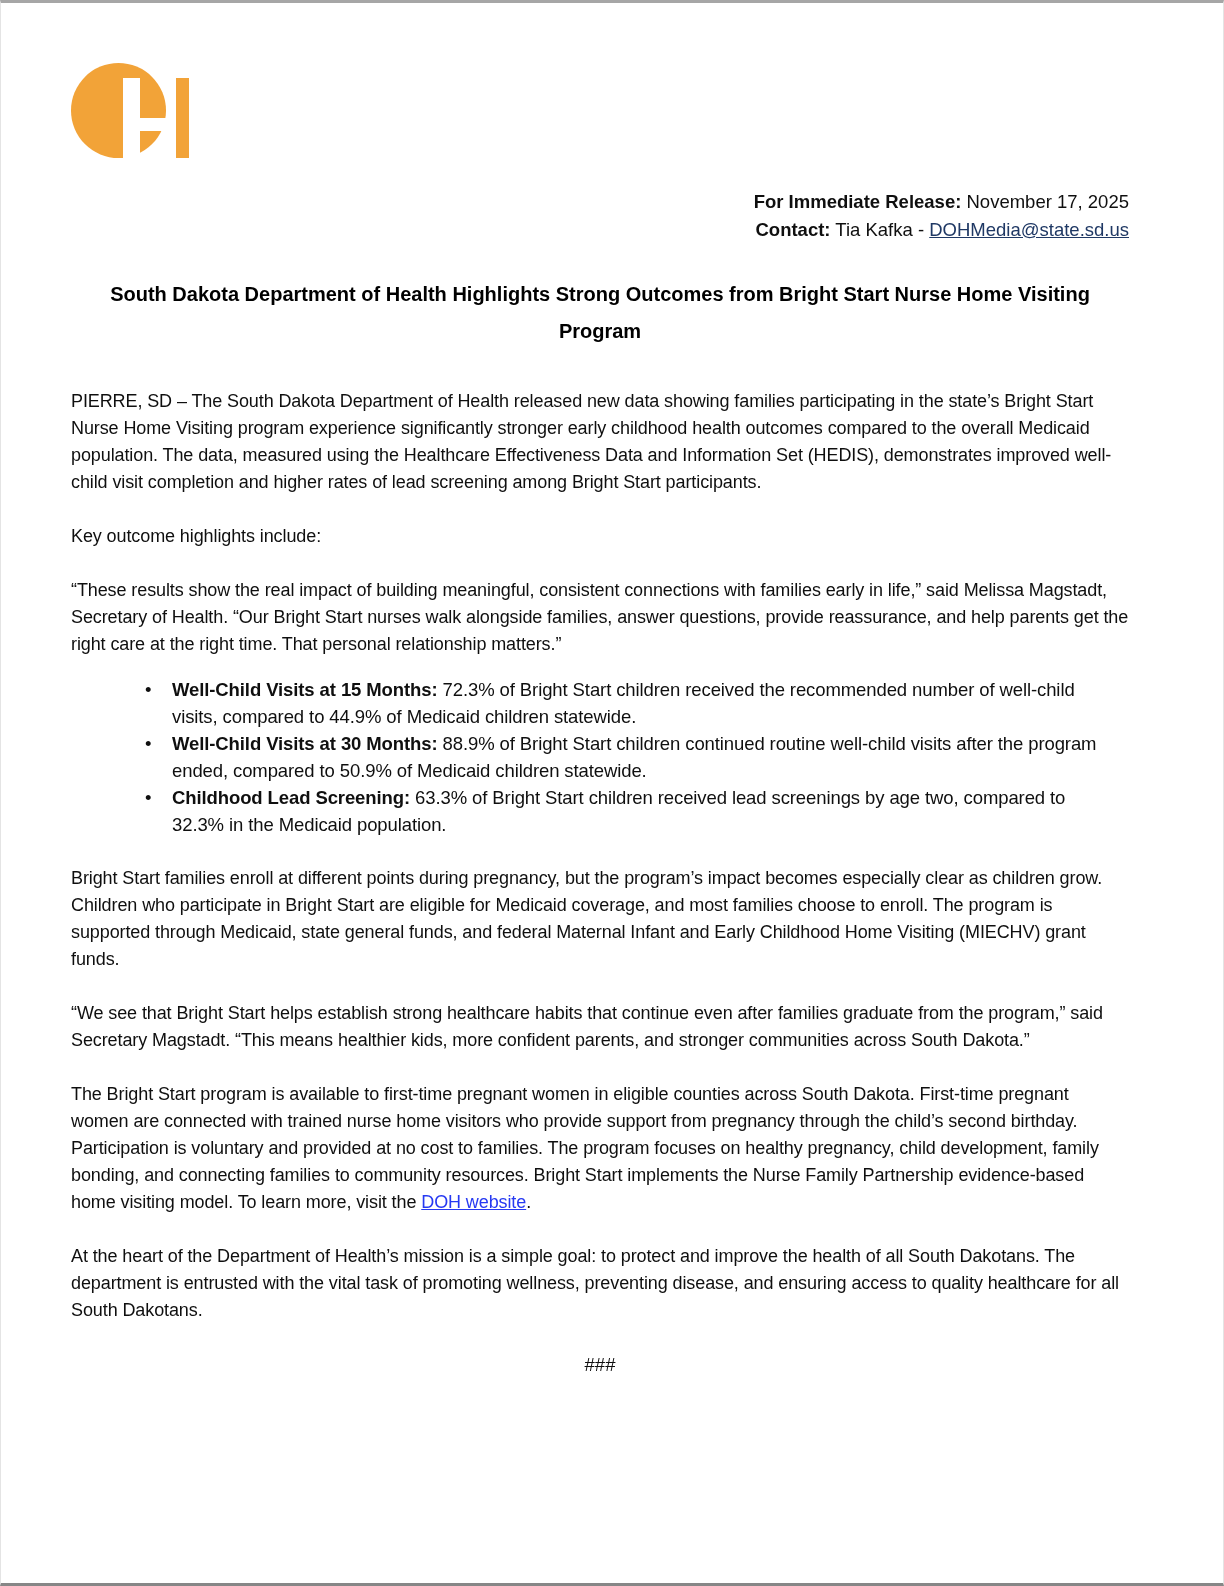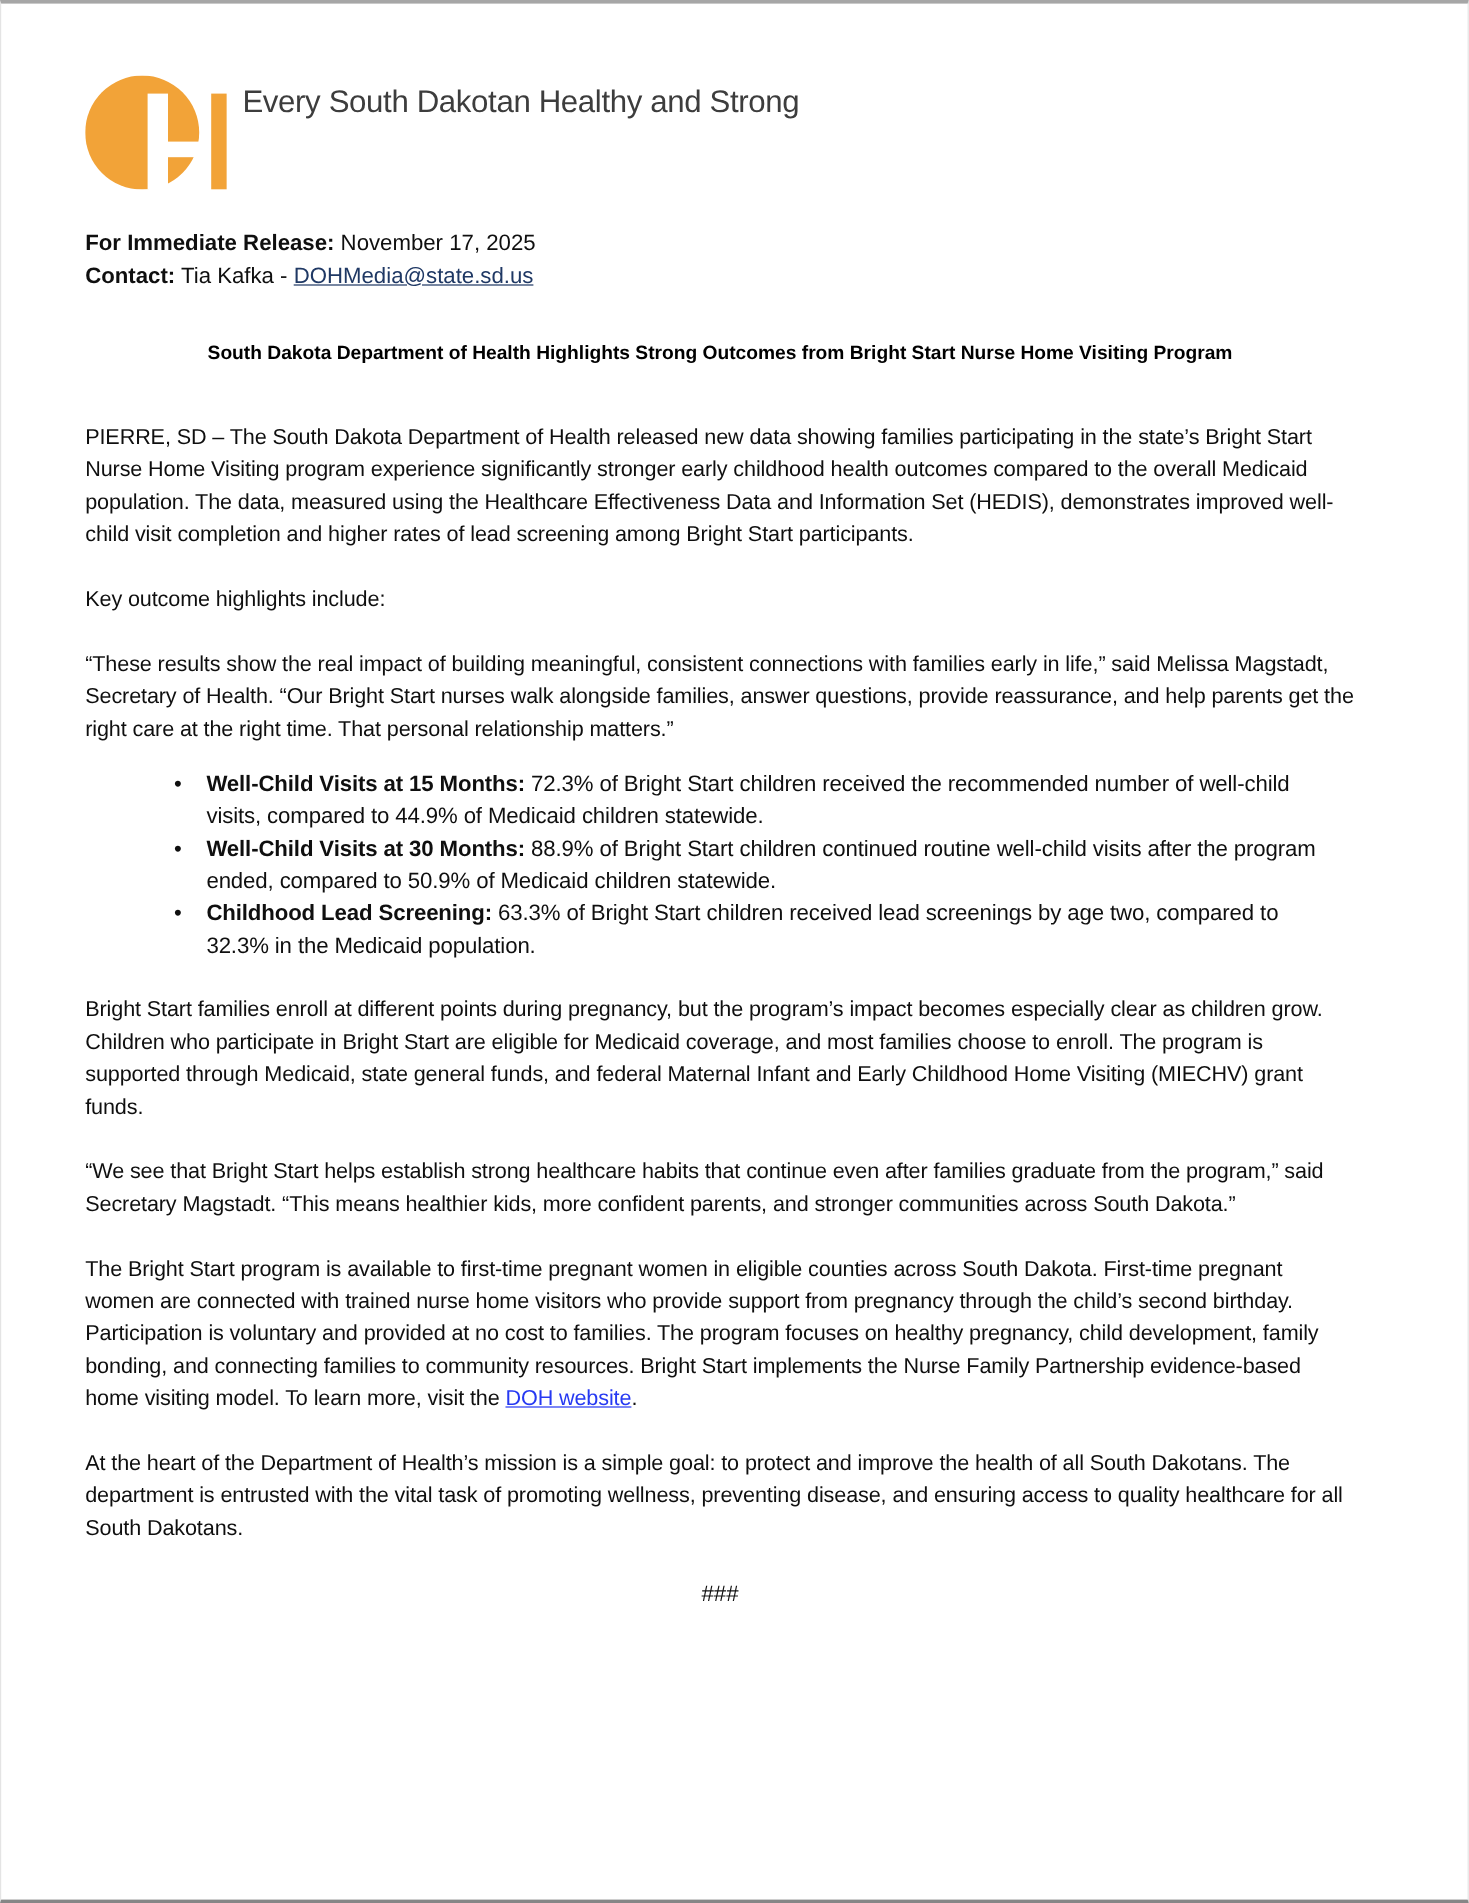--- a/index.html
+++ b/index.html
@@ -25,29 +25,29 @@
   .logo-org {
     font-size: 36px; color: #3d3d3d; line-height: 1;
     letter-spacing: -0.5px; margin-top: 15px; white-space: nowrap;
   }
   .logo-tagline {
     font-size: 26px; color: #3d3d3d; line-height: 1;
     letter-spacing: -0.3px; margin-top: 8px; white-space: nowrap;
   }
 
   
-  .release-info { margin-top: 30px; font-size: 18.5px; line-height: 28px; }
+  .release-info { text-align: right; margin-top: 30px; font-size: 18.5px; line-height: 28px; }
   .b { font-weight: bold; }
   a.link { text-decoration: underline; cursor: pointer; }
   a.email-link { color: #1F3864; }
   a.doh-link { color: #2639F2; margin-top: 18px; }
 
   
   .title {
-    font-size: 16px; font-weight: bold; color: #000;
+    font-size: 20px; font-weight: bold; color: #000;
     text-align: center; line-height: 37px;
     max-width: 1010px; margin: 32px auto 0;
   }
 
   
   p.body-p { font-size: 18px; line-height: 27px; margin: 27px 0 0; letter-spacing: -0.1px; }
   p.first-p { margin-top: 38px; }
 
   ul.bullets {
     list-style: none; margin: 18px; padding: 0 0 0 50px;
@@ -64,21 +64,20 @@
 <div class="page">
 
   <header class="logo-row">
     <svg class="logo-mark" viewBox="0 0 118 95" aria-hidden="true">
       <circle cx="47.5" cy="47.5" r="47.5" fill="#F2A338"></circle>
       <rect x="52" y="15" width="17" height="80" fill="#ffffff"></rect>
       <rect x="69" y="55" width="31" height="13" fill="#ffffff"></rect>
       <rect x="105" y="15" width="13" height="80" fill="#F2A338"></rect>
     </svg>
     <div class="logo-text">
-      <div class="logo-tagline">Every South Dakotan Healthy and Strong</div>
     </div>
   </header>
 
   <section class="release-info">
     <div class="release-line"><span class="b">For Immediate Release:</span><span> November 17, 2025</span></div>
     <div class="release-line"><span class="b">Contact:</span><span> Tia Kafka - </span><a href="#" class="link email-link">DOHMedia@state.sd.us</a></div>
   </section>
 
   <h1 class="title">South Dakota Department of Health Highlights Strong Outcomes from Bright Start Nurse Home Visiting Program</h1>
 

